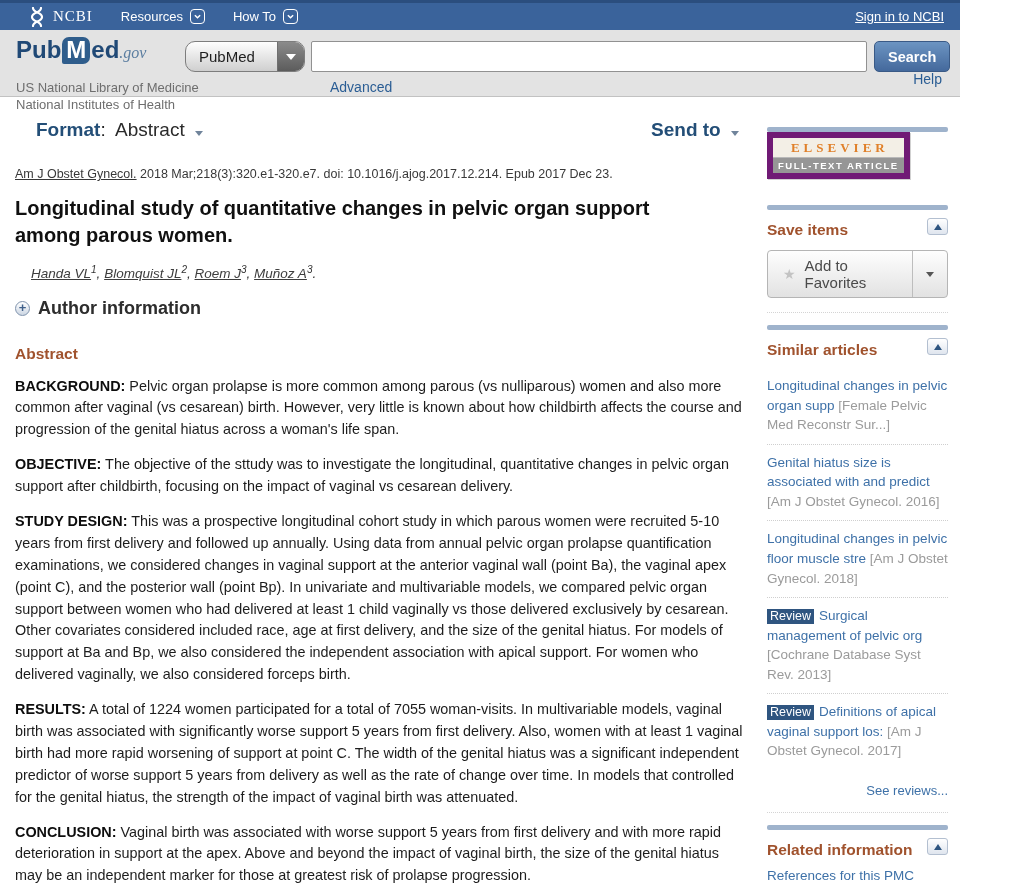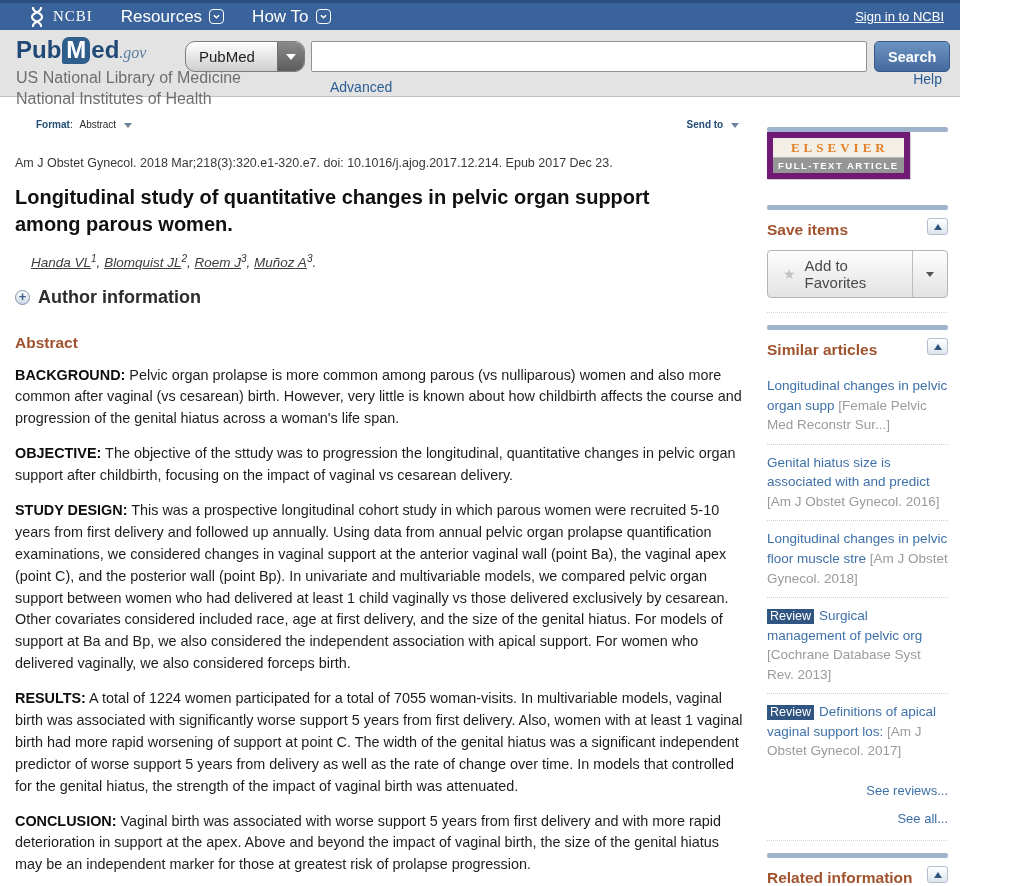--- a/index.html
+++ b/index.html
@@ -7,34 +7,34 @@
   .page { width:960px; height:886px; overflow:hidden; background:#fff;
           font-family:"Liberation Sans", sans-serif; position:relative; }
 
   
   .ncbi-bar { height:30px; background:#3A639B; border-top:3px solid #2B4E7E;
               display:flex; align-items:center; justify-content:space-between;
               padding:0 16px 0 28px; color:#fff; }
   .ncbi-left { display:flex; align-items:center; gap:28px; }
   .ncbi-logo { display:flex; align-items:center; gap:7px; font-size:15px;
                font-family:"Liberation Serif", serif; letter-spacing:1px; cursor:pointer; }
-  .nav-item { display:flex; align-items:center; gap:7px; font-size:17px; cursor:pointer; }
+  .nav-item { display:flex; align-items:center; gap:7px; font-size:13px; cursor:pointer; }
   .chev-box { width:15px; height:15px; border:1.5px solid #fff; border-radius:4px;
               display:inline-flex; align-items:center; justify-content:center; }
   .signin { color:#fff; font-size:13px; text-decoration:underline; cursor:pointer; }
 
   
   .search-bar { height:67px; background:#e3e3e3; border-bottom:1px solid #c2c2c2; position:relative; }
   .brand-block { position:absolute; left:16px; top:7px; }
   .pubmed-logo { font-size:24px; font-weight:bold; color:#204976; cursor:pointer; line-height:1; }
   .lm { display:inline-block; background:#2f5d8c; color:#fff; border-radius:7px 7px 7px 2px;
         padding:1px 4px 2px; margin:0 1px; }
   .lg { font-family:"Liberation Serif", serif; font-style:italic; font-weight:normal;
         color:#5a7da0; font-size:16px; }
-  .org { color:#6e6e6e; font-size:16px; line-height:1.3; margin-top:4px; }
+  .org { color:#6e6e6e; font-size:13px; line-height:1.3; margin-top:16px; }
 
   .search-middle { position:absolute; left:185px; top:11px; }
   .search-row { display:flex; align-items:stretch; height:31px; }
   .db-select { display:flex; align-items:center; justify-content:space-between;
                background:linear-gradient(#fefefe,#cfcfcf); border:1px solid #7d7d7d;
                border-radius:10px; overflow:hidden; width:120px; margin-right:6px; cursor:pointer; }
   .db-label { padding-left:13px; font-size:15px; color:#1e1e1e; }
   .db-arrow { width:27px; align-self:stretch; background:linear-gradient(#8b8b8b,#5c5c5c);
               display:flex; align-items:center; justify-content:center; border-left:1px solid #6f6f6f; }
   .tri-dn-w { width:0; height:0; border-left:5px solid transparent; border-right:5px solid transparent;
@@ -48,31 +48,31 @@
               text-decoration:none; cursor:pointer; }
   .help { position:absolute; right:18px; bottom:9px; color:#2a5d94; font-size:14px;
           text-decoration:none; cursor:pointer; }
 
   
   .content { display:flex; }
   .main-col { width:763px; padding:22px 14px 0 15px; }
   .sidebar  { flex:1; padding:30px 12px 0 4px; }
 
   
-  .format-row { display:flex; justify-content:space-between; align-items:center; font-size:10px;padding-left:21px; }
+  .format-row { display:flex; justify-content:space-between; align-items:center; font-size:19px;padding-left:21px; }
   .navy { color:#234E77; font-weight:bold; }
   .navy::after { content:":"; color:#222; font-weight:normal; }
   .fmt-val { color:#2b2b2b; margin-left:4px; }
   .tri-down { width:0; height:0; border-left:4px solid transparent; border-right:4px solid transparent;
               border-top:5px solid #70849b; display:inline-block; margin-left:5px; }
   .sendto { color:#234E77; font-weight:bold; cursor:pointer; margin-right:10px; }
   .fmt-group { cursor:pointer; }
 
   .citation { margin:26px 0 0; font-size:12.5px; color:#383838; }
-  .citation a { color:#383838; cursor:pointer; }
+  .citation a { color:#383838; text-decoration:underline; cursor:pointer; }
 
   .title { margin:14px 0 0; font-size:20px; line-height:1.35; color:#101010; max-width:690px;
            font-weight:bold; }
 
   .authors { margin:14px 16px 0; font-size:13.5px; color:#333;font-style:italic; }
   .authors a { color:#3d3d3d; text-decoration:underline; cursor:pointer; }
   .authors sup { font-size:10px; }
   .author:not(:last-of-type)::after { content:", "; }
   .author:last-of-type::after { content:"."; }
 
@@ -221,21 +221,21 @@
       </div>
 
       <h2 class="abs-head">Abstract</h2>
 
       <p class="abs-para">
         <b>BACKGROUND:</b>
         <span>Pelvic organ prolapse is more common among parous (vs nulliparous) women and also more common after vaginal (vs cesarean) birth. However, very little is known about how childbirth affects the course and progression of the genital hiatus across a woman's life span.</span>
       </p>
       <p class="abs-para">
         <b>OBJECTIVE:</b>
-        <span>The objective of the sttudy was to progression the longitudinal, quantitative changes in pelvic organ support after childbirth, focusing on the impact of vaginal vs cesarean delivery.</span>
+        <span>The objective of the sttudy was to investigate the longitudinal, quantitative changes in pelvic organ support after childbirth, focusing on the impact of vaginal vs cesarean delivery.</span>
       </p>
       <p class="abs-para">
         <b>STUDY DESIGN:</b>
         <span>This was a prospective longitudinal cohort study in which parous women were recruited 5-10 years from first delivery and followed up annually. Using data from annual pelvic organ prolapse quantification examinations, we considered changes in vaginal support at the anterior vaginal wall (point Ba), the vaginal apex (point C), and the posterior wall (point Bp). In univariate and multivariable models, we compared pelvic organ support between women who had delivered at least 1 child vaginally vs those delivered exclusively by cesarean. Other covariates considered included race, age at first delivery, and the size of the genital hiatus. For models of support at Ba and Bp, we also considered the independent association with apical support. For women who delivered vaginally, we also considered forceps birth.</span>
       </p>
       <p class="abs-para">
         <b>RESULTS:</b>
         <span>A total of 1224 women participated for a total of 7055 woman-visits. In multivariable models, vaginal birth was associated with significantly worse support 5 years from first delivery. Also, women with at least 1 vaginal birth had more rapid worsening of support at point C. The width of the genital hiatus was a significant independent predictor of worse support 5 years from delivery as well as the rate of change over time. In models that controlled for the genital hiatus, the strength of the impact of vaginal birth was attenuated.</span>
       </p>
       <p class="abs-para">
@@ -294,21 +294,20 @@
         <div class="sim-item">
           <span class="review-badge">Review</span><a class="sim-link">Surgical management of pelvic org</a>
           <span class="sim-src">[Cochrane Database Syst Rev. 2013]</span>
         </div>
         <div class="sim-item">
           <span class="review-badge">Review</span><a class="sim-link">Definitions of apical vaginal support los:</a>
           <span class="sim-src">[Am J Obstet Gynecol. 2017]</span>
         </div>
 
         <a class="see-link">See reviews...</a>
-        <a class="see-link">See all...</a>
       </section>
 
       <section class="side-sec">
         <div class="sect-bar"></div>
         <span class="collapse-btn">
             <span class="tri-up"></span>
           </span>
         <h3 class="side-head">Related information</h3>
         <a class="rel-link">References for this PMC Article</a>
       </section>

